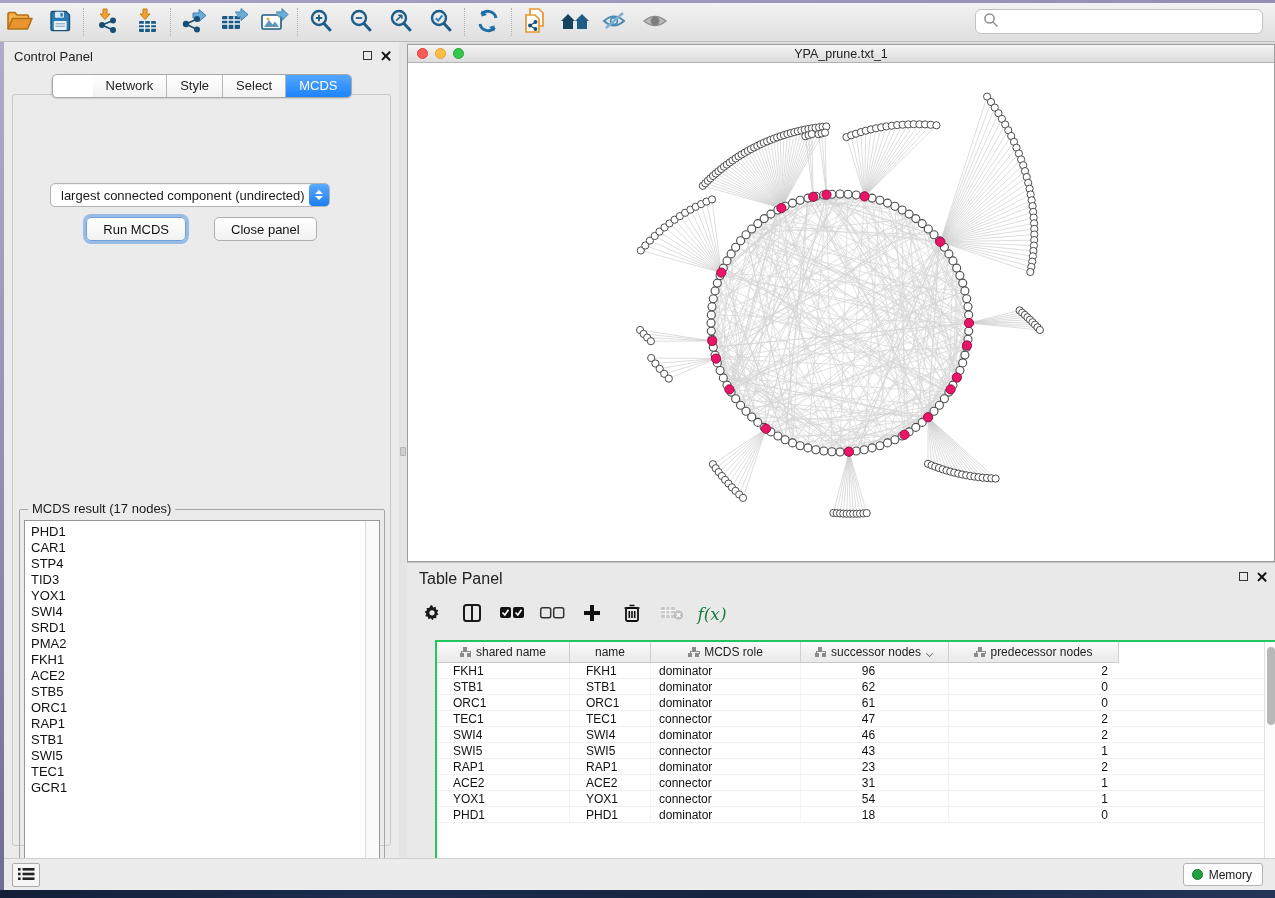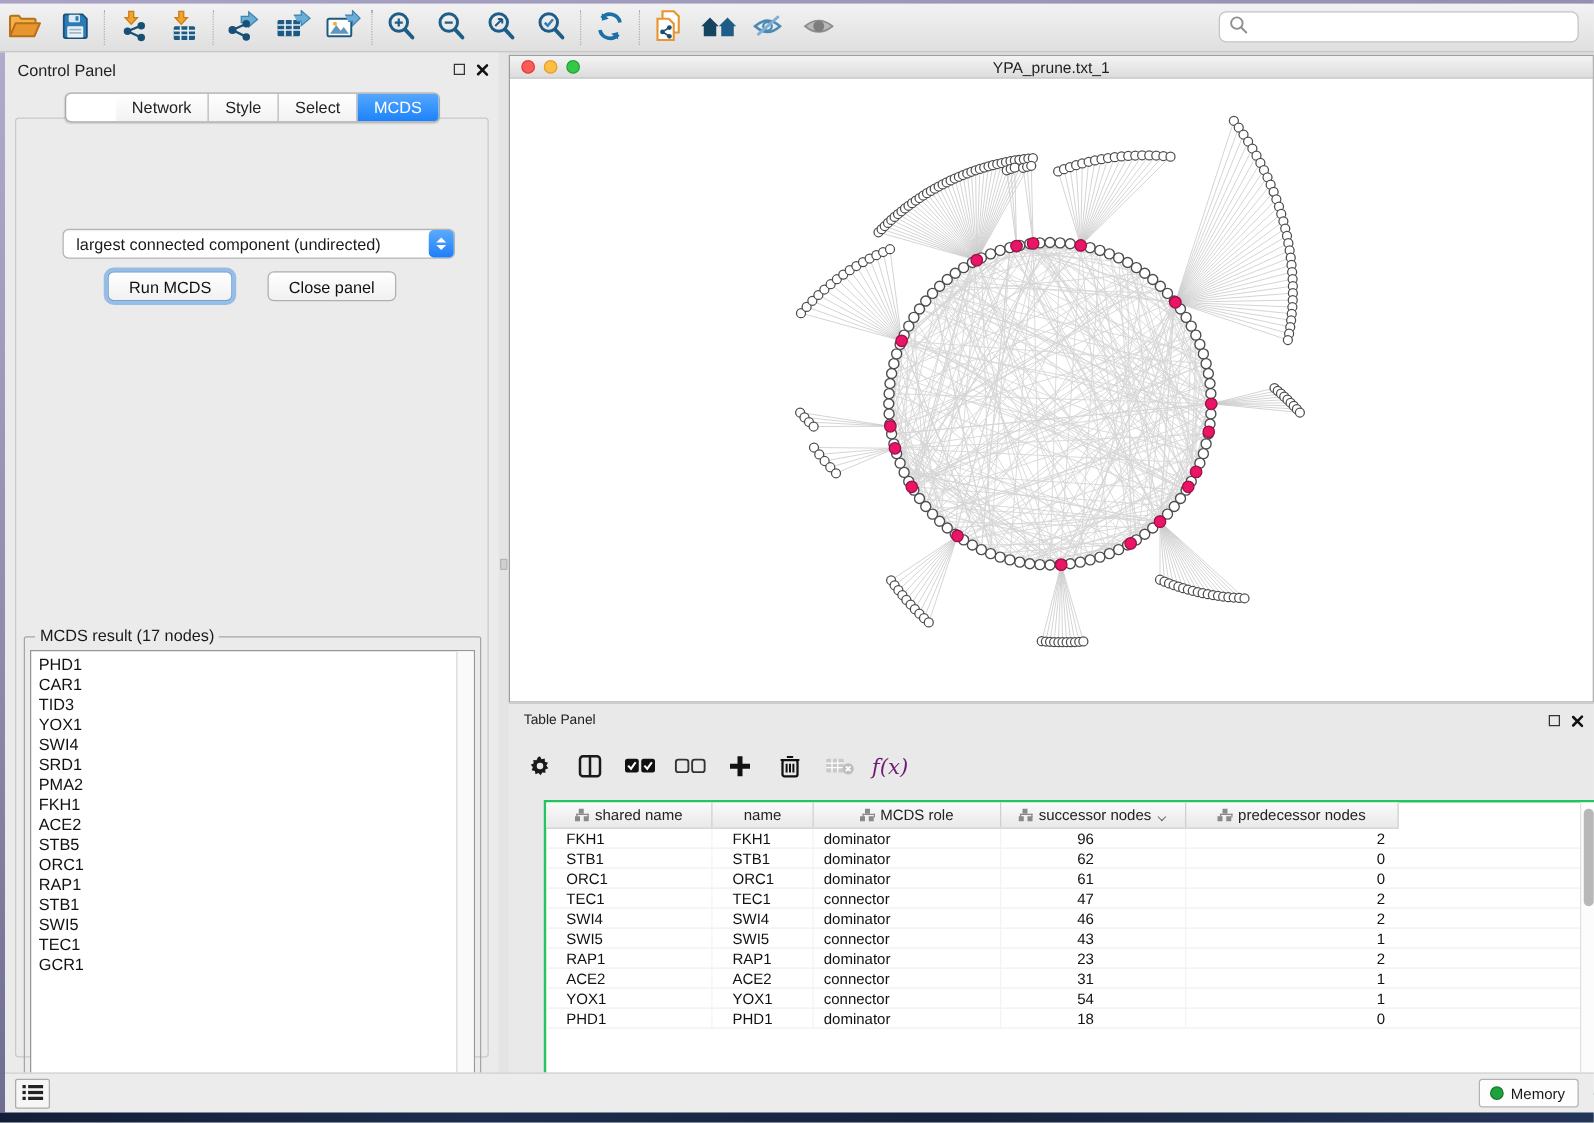--- a/index.html
+++ b/index.html
@@ -39,21 +39,21 @@
               border:1px solid #c9c9c9; border-radius:3px; background:#ebebeb; }
   .seg-tabs { position:absolute; left:50%; transform:translateX(-50%); top:32px; display:flex;
               border:1px solid #a9a9a9; border-radius:5px; overflow:hidden; background:#fff; z-index:5;
               box-shadow:0 1px 1px rgba(0,0,0,.12);padding-left:40px; }
   .seg-tab { padding:3px 13px 4px; font-size:13px; background:linear-gradient(180deg,#ffffff,#f2f2f2);
              border-left:1px solid #b5b5b5; color:#222; cursor:default; }
   .seg-tab:first-child { border-left:none; }
   .seg-tab.active { background:linear-gradient(180deg,#55a7fe,#1c83fb); color:#fff; }
 
   .opt-label { position:absolute; left:0; right:0; top:68px; text-align:center; font-size:13px; }
-  .combo { position:absolute; left:37px; top:88px; width:314px; height:24px; background:#fff;
+  .combo { position:absolute; left:37px; top:88px; width:280px; height:24px; background:#fff;
            border:1px solid #b3b3b3; border-radius:5px; display:flex; align-items:center;
            box-shadow:inset 0 1px 1px rgba(0,0,0,.06); }
   .combo-text { flex:1; padding-left:10px; font-size:13px; white-space:nowrap; }
   .combo-step { width:20px; height:22px; margin-right:0px; border-radius:4px;
                 background:linear-gradient(180deg,#5aabfe,#1d7ef6); display:flex; flex-direction:column;
                 align-items:center; justify-content:center; gap:2px; }
   .chev { width:0; height:0; border-left:4px solid transparent; border-right:4px solid transparent; }
   .chev.up { border-bottom:4.5px solid #fff; } .chev.dn { border-top:4.5px solid #fff; }
 
   .btn-row { position:absolute; left:0; right:0; top:122px; display:flex; justify-content:center; gap:28px; }
@@ -84,24 +84,24 @@
   .tl { width:11px; height:11px; border-radius:50%; margin-left:7px; }
   .tl.red { background:#fc5b57; border:0.5px solid #dd3c37; margin-left:9px; }
   .tl.yel { background:#fdbe41; border:0.5px solid #dfa032; }
   .tl.grn { background:#34c84a; border:0.5px solid #24a334; }
   .net-title { position:absolute; left:0; right:0; text-align:center; font-size:12.5px; color:#222; }
   .net-canvas { position:absolute; left:0; top:18px; width:866px; height:498px; background:#fff; }
 
   
   .table-panel { position:absolute; left:407px; top:562px; width:868px; height:296px; background:#e9e9e9;
                  border-top:1px solid #c4c4c4; }
-  .tp-title { position:absolute; left:12px; top:7px; font-size:11px; color:#222; }
+  .tp-title { position:absolute; left:12px; top:7px; font-size:16px; color:#222; }
   .tp-toolbar { position:absolute; left:12px; top:32px; height:38px; display:flex; align-items:center; gap:14px; }
   .tp-tool { width:26px; height:26px; display:flex; align-items:center; justify-content:center; }
-  .fx-label { font-family:"DejaVu Serif","Liberation Serif",serif; font-style:italic; font-size:17px; color:#701a75; }
+  .fx-label { font-family:"DejaVu Serif","Liberation Serif",serif; font-style:italic; font-size:17px; color:#15803d; }
 
   .tgrid { position:absolute; left:28px; top:77px; width:844px; height:236px; background:#fff; border:2px solid #22c55e; }
   .thead { position:absolute; left:0; top:0; height:21px; width:682px; display:flex;
            background:linear-gradient(180deg,#fafafa,#e9e9e9); border-bottom:1px solid #c9c9c9; }
   .th { display:flex; align-items:center; justify-content:center; gap:5px; font-size:12px; color:#222;
         border-right:1px solid #cfcfcf; height:100%; }
   .th:nth-child(1){ width:133px; } .th:nth-child(2){ width:81px; } .th:nth-child(3){ width:150px; }
   .th:nth-child(4){ width:148px; } .th:nth-child(5){ width:170px; }
   .th:nth-child(2) .attr-ic { display:none; }
   .attr-ic { width:11px; height:10px; position:relative; flex:0 0 auto; }
@@ -336,20 +336,21 @@
         <button class="push-btn">Close panel</button>
       </div>
 
       <div class="fieldset">
         <span class="fs-legend">MCDS result (17 nodes)</span>
         <div class="listbox">
           <ul>
 
           <li>PHD1</li>
               <li>CAR1</li>
+              <li>STP4</li>
               <li>TID3</li>
               <li>YOX1</li>
               <li>SWI4</li>
               <li>SRD1</li>
               <li>PMA2</li>
               <li>FKH1</li>
               <li>ACE2</li>
               <li>STB5</li>
               <li>ORC1</li>
               <li>RAP1</li>

